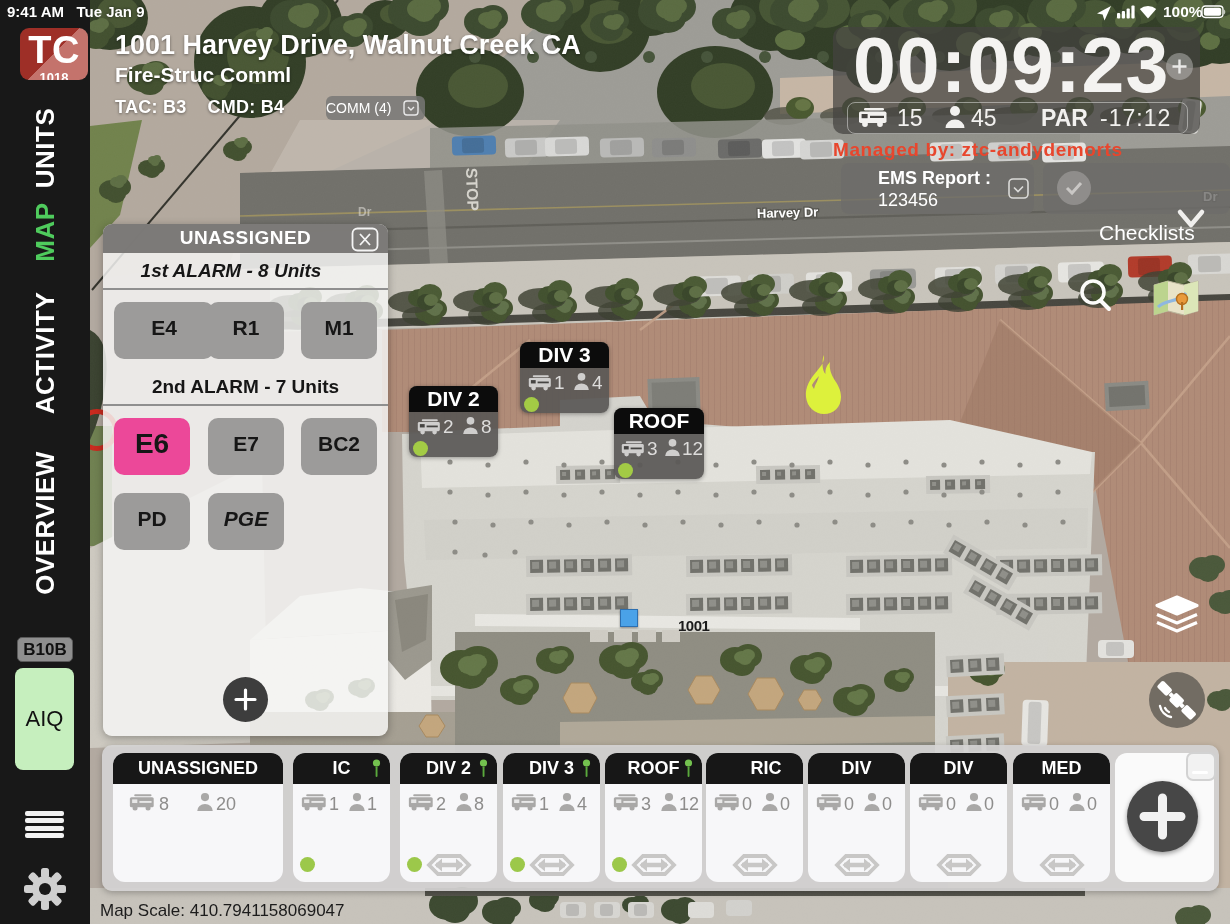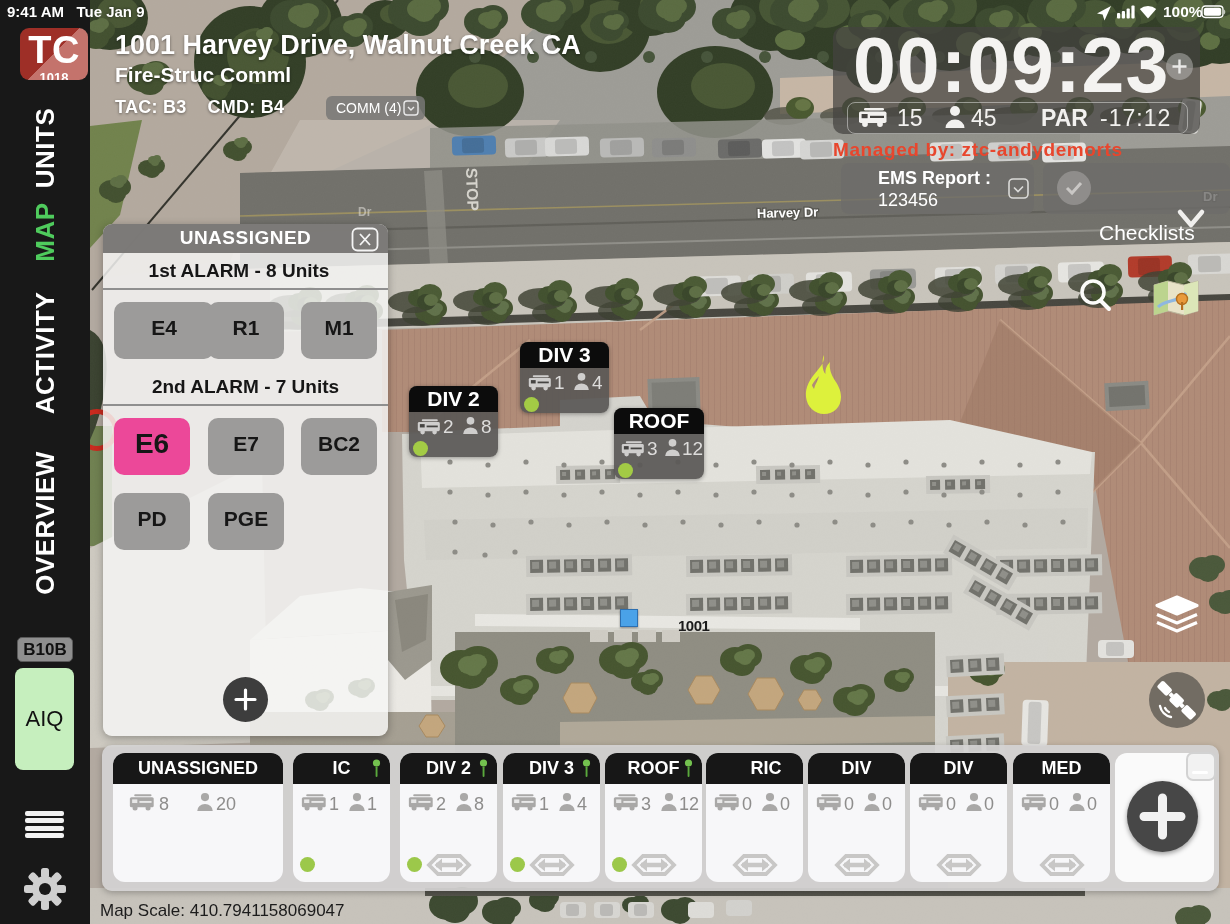--- a/index.html
+++ b/index.html
@@ -1068,21 +1068,21 @@
   </svg>
 </div>
 
 <div class="abs bold" style="left:115px;top:30px;font-size:27px;color:#fff;text-shadow:0 1px 3px rgba(0,0,0,0.45);">1001 Harvey Drive, Walnut Creek CA</div>
 
 <div class="abs bold" style="left:115px;top:63px;font-size:21px;color:#fff;text-shadow:0 1px 3px rgba(0,0,0,0.45);">Fire-Struc Comml</div>
 
 <div class="abs bold" style="left:115px;top:97px;font-size:18px;letter-spacing:0.25px;color:#fff;text-shadow:0 1px 3px rgba(0,0,0,0.45);">TAC: B3&nbsp;&nbsp;&nbsp;&nbsp;CMD: B4</div>
 
 <div class="abs" style="left:326px;top:96px;width:99px;height:24px;background:rgba(120,120,118,0.85);border-radius:6px;color:#fff;font-size:14px;">
-  <span style="position:absolute;left:10px;top:4px;">COMM (4)</span>
+  <span style="position:absolute;left:0;top:4px;">COMM (4)</span>
   <svg class="abs" style="right:6px;top:4px" width="16" height="16" viewBox="0 0 16 16">
       <rect x="1" y="1" width="14" height="14" rx="3" fill="none" stroke="#e8e8e8" stroke-width="1.4"></rect>
       <path d="M5 7 l3 3 l3 -3" fill="none" stroke="#e8e8e8" stroke-width="1.4"></path>
     </svg>
 </div>
 
 <div class="abs" style="left:833px;top:27px;width:367px;height:107px;background:rgba(68,66,64,0.72);border-radius:10px;"></div>
 
 <div class="abs bold" style="left:853px;top:21px;width:300px;font-size:77px;color:#f4f3f1;letter-spacing:1px;">00:09:23</div>
 
@@ -1260,21 +1260,21 @@
 
 <div class="abs" style="left:103px;top:224px;width:285px;height:512px;border-radius:9px;background:rgba(246,245,244,0.84);box-shadow:0 2px 8px rgba(0,0,0,0.3);">
 
   <div class="abs bold" style="left:0;top:0;width:285px;height:29px;background:rgba(118,116,114,0.95);border-radius:9px 9px 0 0;color:#fff;font-size:19px;text-align:center;line-height:28px;letter-spacing:0.5px;">UNASSIGNED</div>
 
   <svg class="abs" style="left:248px;top:3px" width="28" height="25" viewBox="0 0 28 25">
       <rect x="1.5" y="1.5" width="25" height="22" rx="5" fill="none" stroke="#f4f4f4" stroke-width="1.8"></rect>
       <path d="M9 7 L19 18 M19 7 L9 18" stroke="#f4f4f4" stroke-width="1.8"></path>
     </svg>
 
-  <div class="abs bold" style="left:12px;top:36px;width:248px;text-align:center;font-size:19px;color:#161616;">1st ALARM - 8 Units</div>
+  <div class="abs bold" style="left:4px;top:36px;width:248px;text-align:center;font-size:19px;color:#161616;font-style:italic;">1st ALARM - 8 Units</div>
 
   <div class="abs" style="left:0;top:64px;width:285px;height:1.6px;background:#8f8f8f;"></div>
 
   <div class="abs bold" style="left:11px;top:78px;width:100px;height:57px;background:#9c9b9a;border-radius:10px;color:#161616;font-size:21px;text-align:center;line-height:52px;">E4</div>
 
   <div class="abs bold" style="left:105px;top:78px;width:76px;height:57px;background:#9c9b9a;border-radius:10px;color:#161616;font-size:21px;text-align:center;line-height:52px;">R1</div>
 
   <div class="abs bold" style="left:198px;top:78px;width:76px;height:57px;background:#9c9b9a;border-radius:10px;color:#161616;font-size:21px;text-align:center;line-height:52px;">M1</div>
 
   <div class="abs bold" style="left:0;top:152px;width:285px;text-align:center;font-size:19px;color:#161616;">2nd ALARM - 7 Units</div>
@@ -1282,21 +1282,21 @@
   <div class="abs" style="left:0;top:180px;width:285px;height:1.6px;background:#8f8f8f;"></div>
 
   <div class="abs bold" style="left:11px;top:194px;width:76px;height:57px;background:#ec4899;border-radius:10px;color:#161616;font-size:28px;text-align:center;line-height:52px;">E6</div>
 
   <div class="abs bold" style="left:105px;top:194px;width:76px;height:57px;background:#9c9b9a;border-radius:10px;color:#161616;font-size:21px;text-align:center;line-height:52px;">E7</div>
 
   <div class="abs bold" style="left:198px;top:194px;width:76px;height:57px;background:#9c9b9a;border-radius:10px;color:#161616;font-size:21px;text-align:center;line-height:52px;">BC2</div>
 
   <div class="abs bold" style="left:11px;top:269px;width:76px;height:57px;background:#9c9b9a;border-radius:10px;color:#161616;font-size:21px;text-align:center;line-height:52px;">PD</div>
 
-  <div class="abs bold" style="left:105px;top:269px;width:76px;height:57px;background:#9c9b9a;border-radius:10px;color:#161616;font-size:21px;text-align:center;line-height:52px;">PGE</div>
+  <div class="abs bold" style="left:105px;top:269px;width:76px;height:57px;background:#9c9b9a;border-radius:10px;color:#161616;font-size:21px;text-align:center;line-height:52px;font-style:italic;">PGE</div>
 
   <div class="abs" style="left:120px;top:453px;width:45px;height:45px;border-radius:50%;background:#3d3d3d;">
     <svg width="45" height="45" viewBox="0 0 45 45">
         <path d="M22.5 13 v19 M13 22.5 h19" stroke="#fff" stroke-width="3.2" stroke-linecap="round"></path>
       </svg>
   </div>
 </div>
 
 <div class="abs" style="left:102px;top:745px;width:1117px;height:146px;background:rgba(212,211,210,0.92);border-radius:10px;box-shadow:0 2px 6px rgba(0,0,0,0.25);"></div>
 

